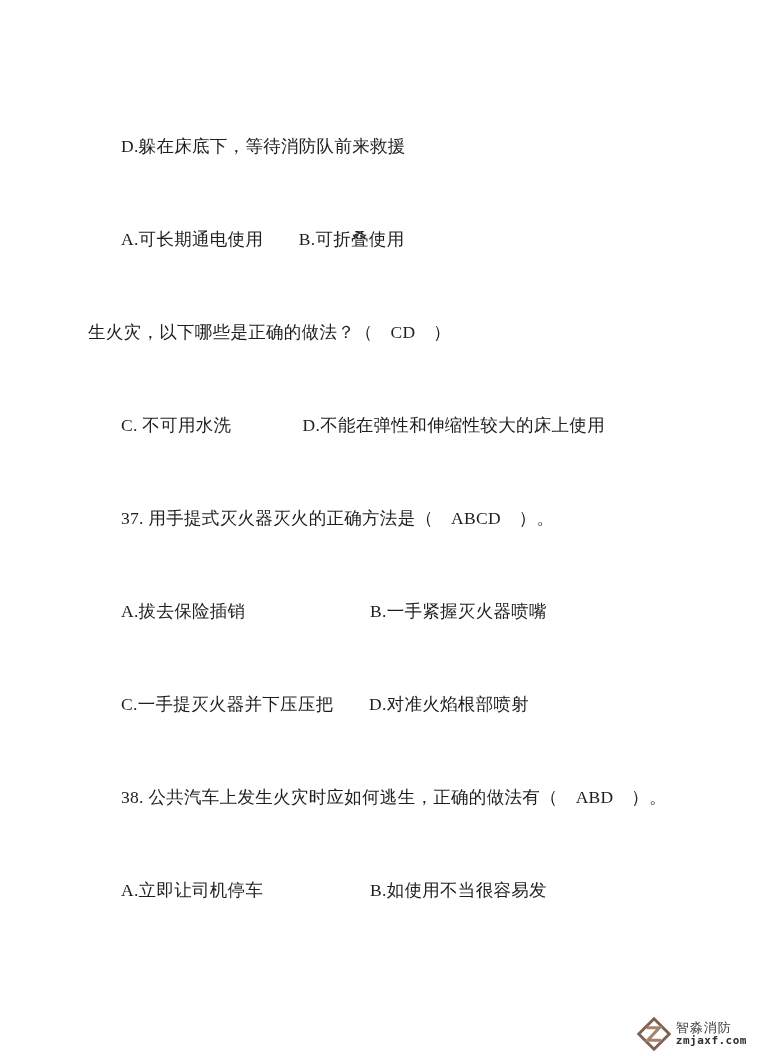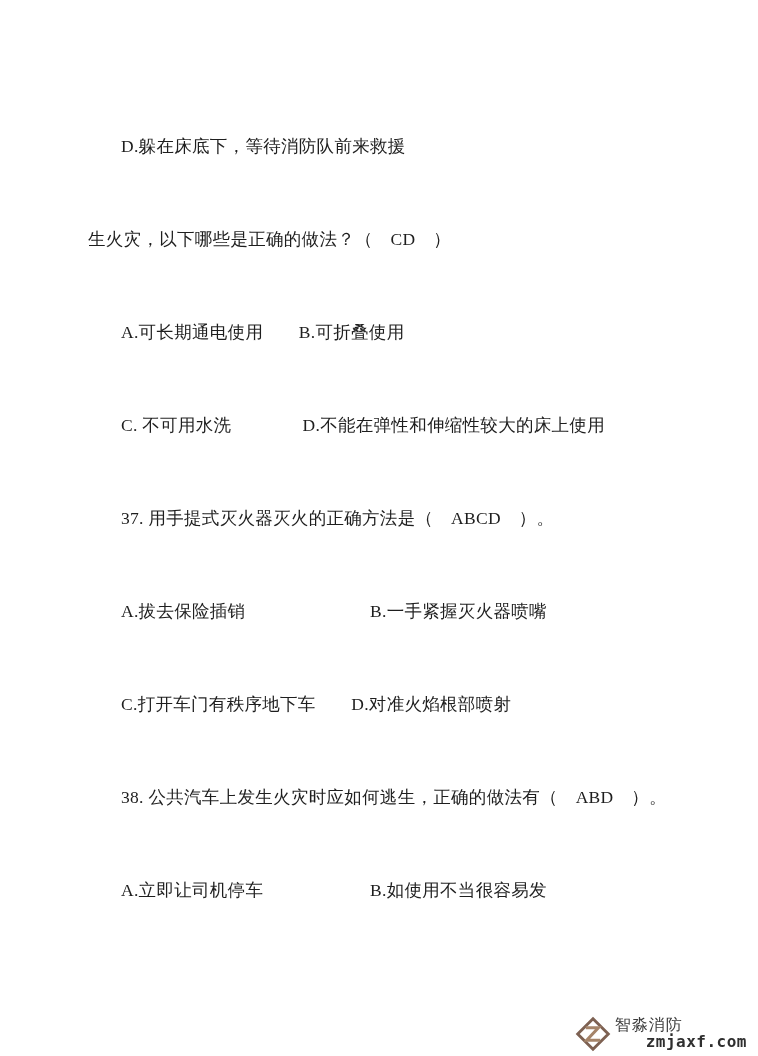--- a/index.html
+++ b/index.html
@@ -38,47 +38,46 @@
     position: absolute;
     right: 5px;
     bottom: 4px;
     display: flex;
     align-items: center;
     gap: 4px;
   }
   .logo-icon { width: 36px; height: 36px; flex: 0 0 auto; }
   .logo-text { display: flex; flex-direction: column; line-height: 1.05; }
   .logo-name {
-    font-size: 16px;
+    font-size: 13px;
     color: #3c3c3c;
     letter-spacing: 1px;
     font-family: "Liberation Sans", "DejaVu Sans", sans-serif;
   }
   .logo-domain {
-    font-size: 16px;
+    font-size: 11px;
     font-weight: bold;
     color: #2f2f2f;
     font-family: "DejaVu Sans Mono", "Liberation Mono", monospace;
     letter-spacing: 0.5px;
-    margin-left: 31px;
   }
 </style>
 </head>
 <body>
 
 <div class="page">
 
   <div class="content">
     <div class="line indent">D.躲在床底下，等待消防队前来救援</div>
+    <div class="line indent">A.可长期通电使用　　B.可折叠使用</div>
     <div class="line">生火灾，以下哪些是正确的做法？（　CD　）</div>
-    <div class="line indent">A.可长期通电使用　　B.可折叠使用</div>
     <div class="line indent">C. 不可用水洗　　　　D.不能在弹性和伸缩性较大的床上使用</div>
     <div class="line indent">37. 用手提式灭火器灭火的正确方法是（　ABCD　）。</div>
     <div class="line indent">A.拔去保险插销　　　　　　　B.一手紧握灭火器喷嘴</div>
-    <div class="line indent">C.打开车门有秩序地下车　　D.对准火焰根部喷射</div>
+    <div class="line indent">C.一手提灭火器并下压压把　　D.对准火焰根部喷射</div>
     <div class="line indent">38. 公共汽车上发生火灾时应如何逃生，正确的做法有（　ABD　）。</div>
     <div class="line indent">A.立即让司机停车　　　　　　B.如使用不当很容易发</div>
     
     
     
     
     
     
     
     

